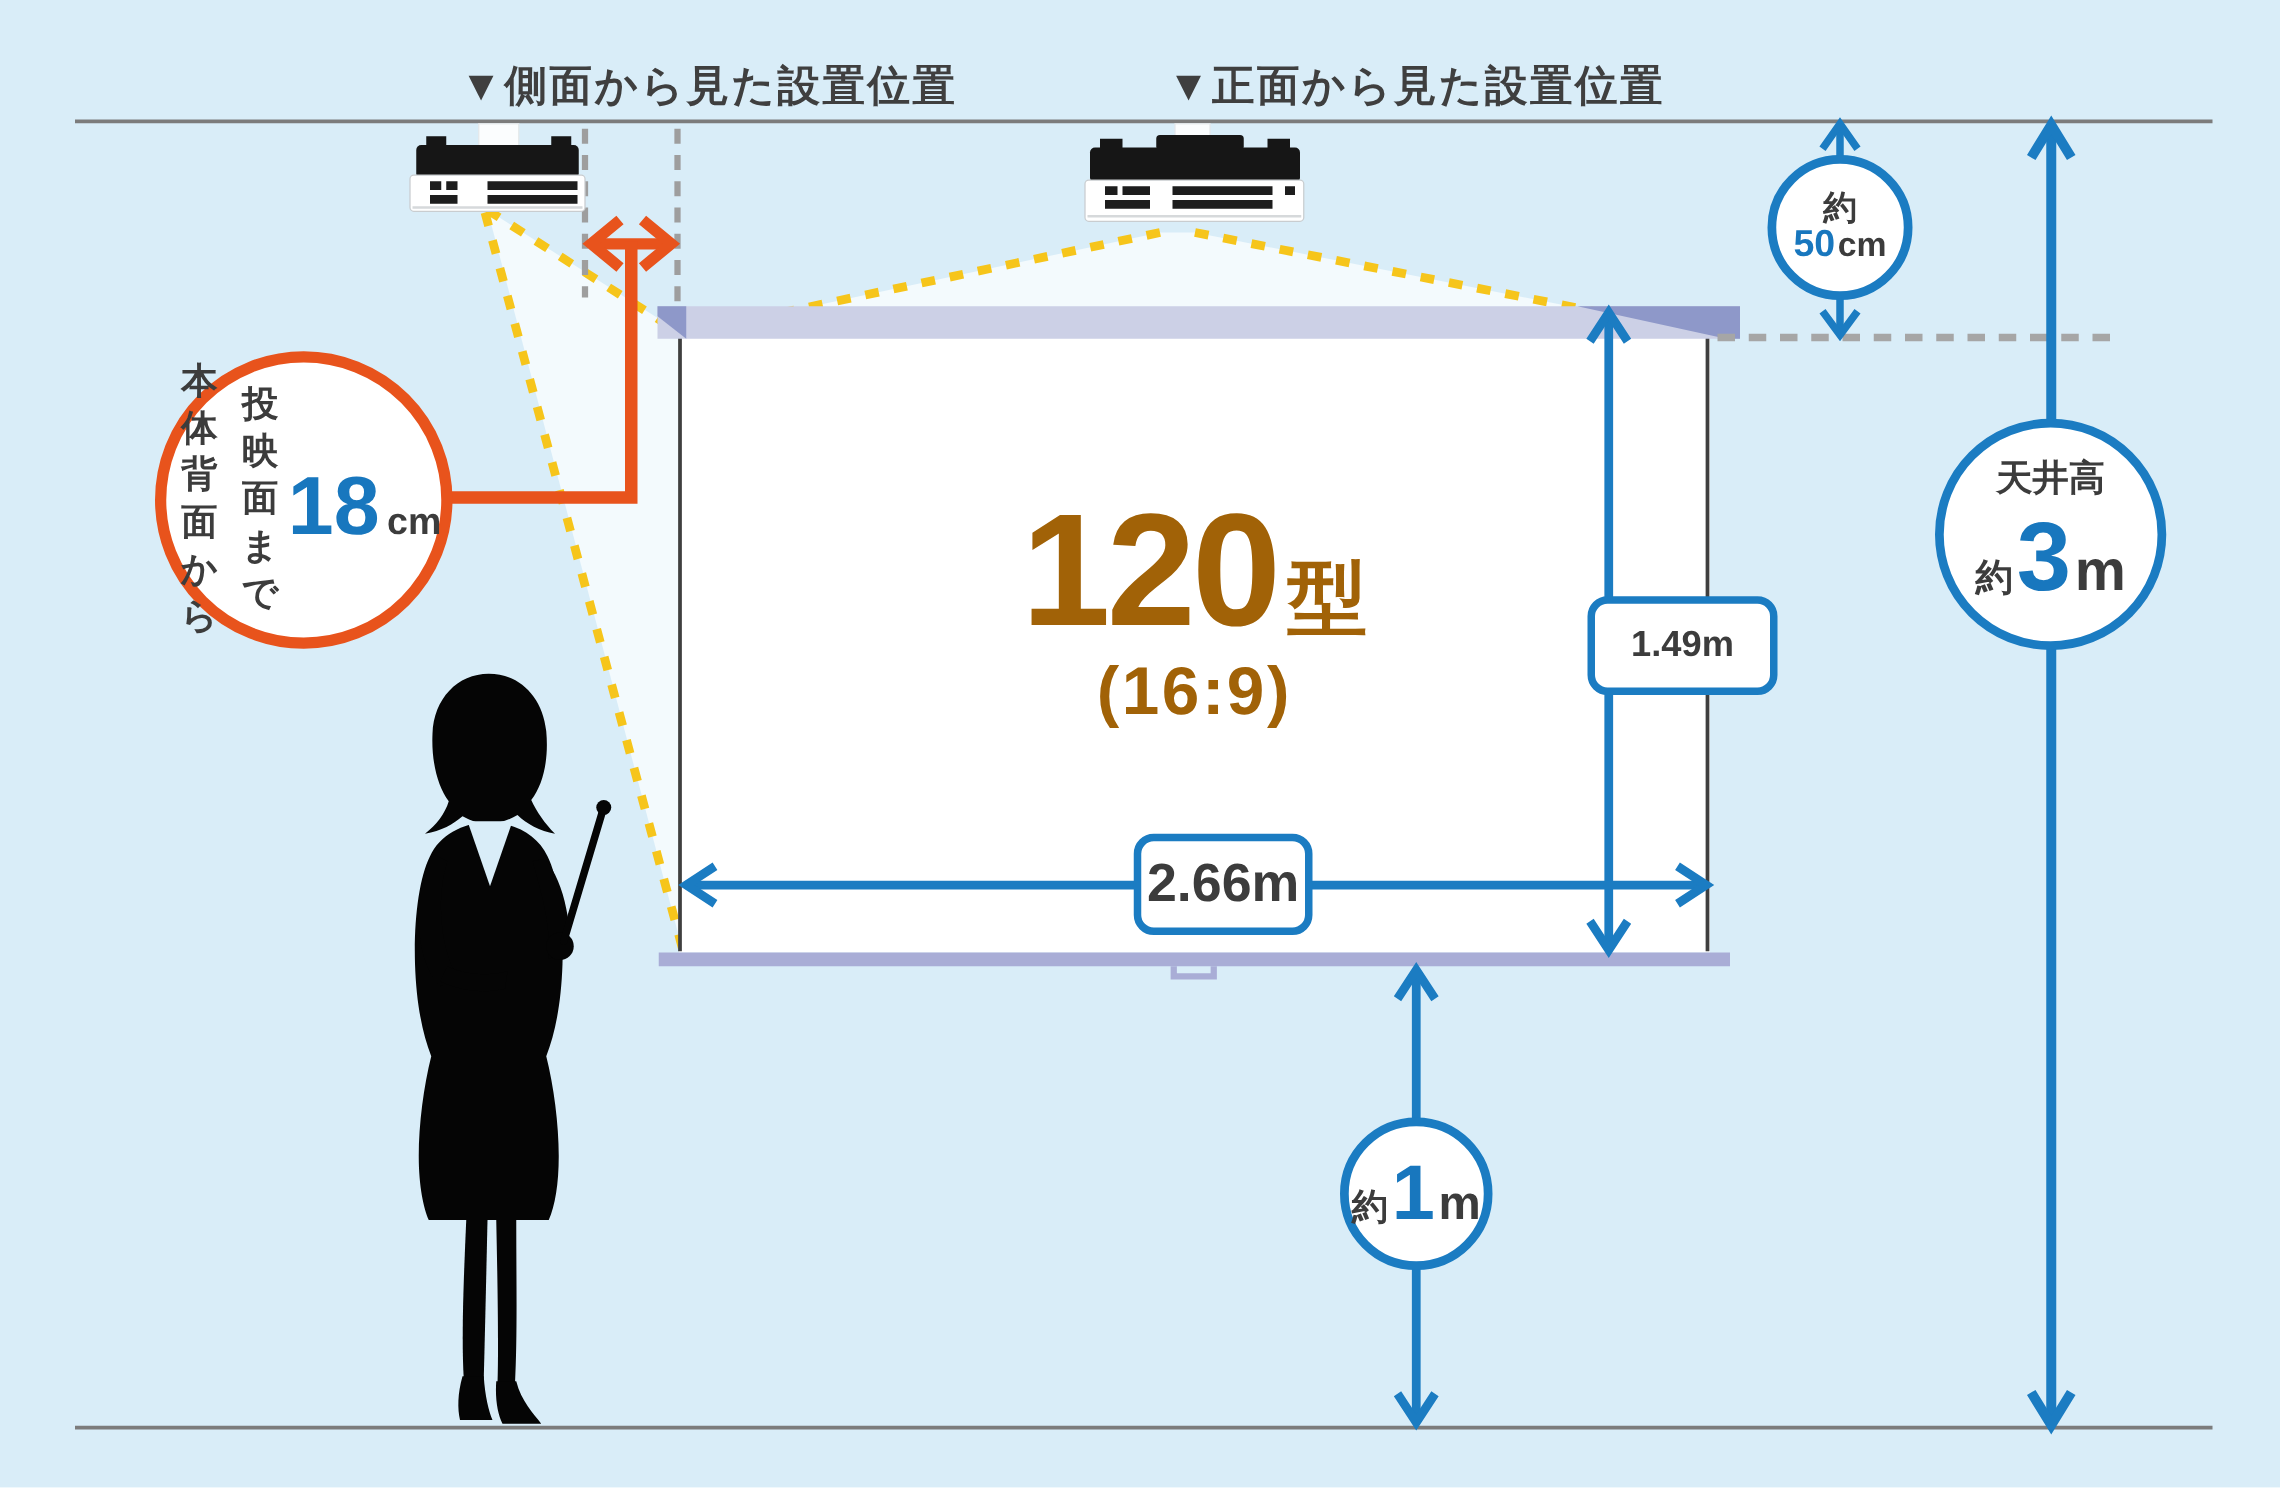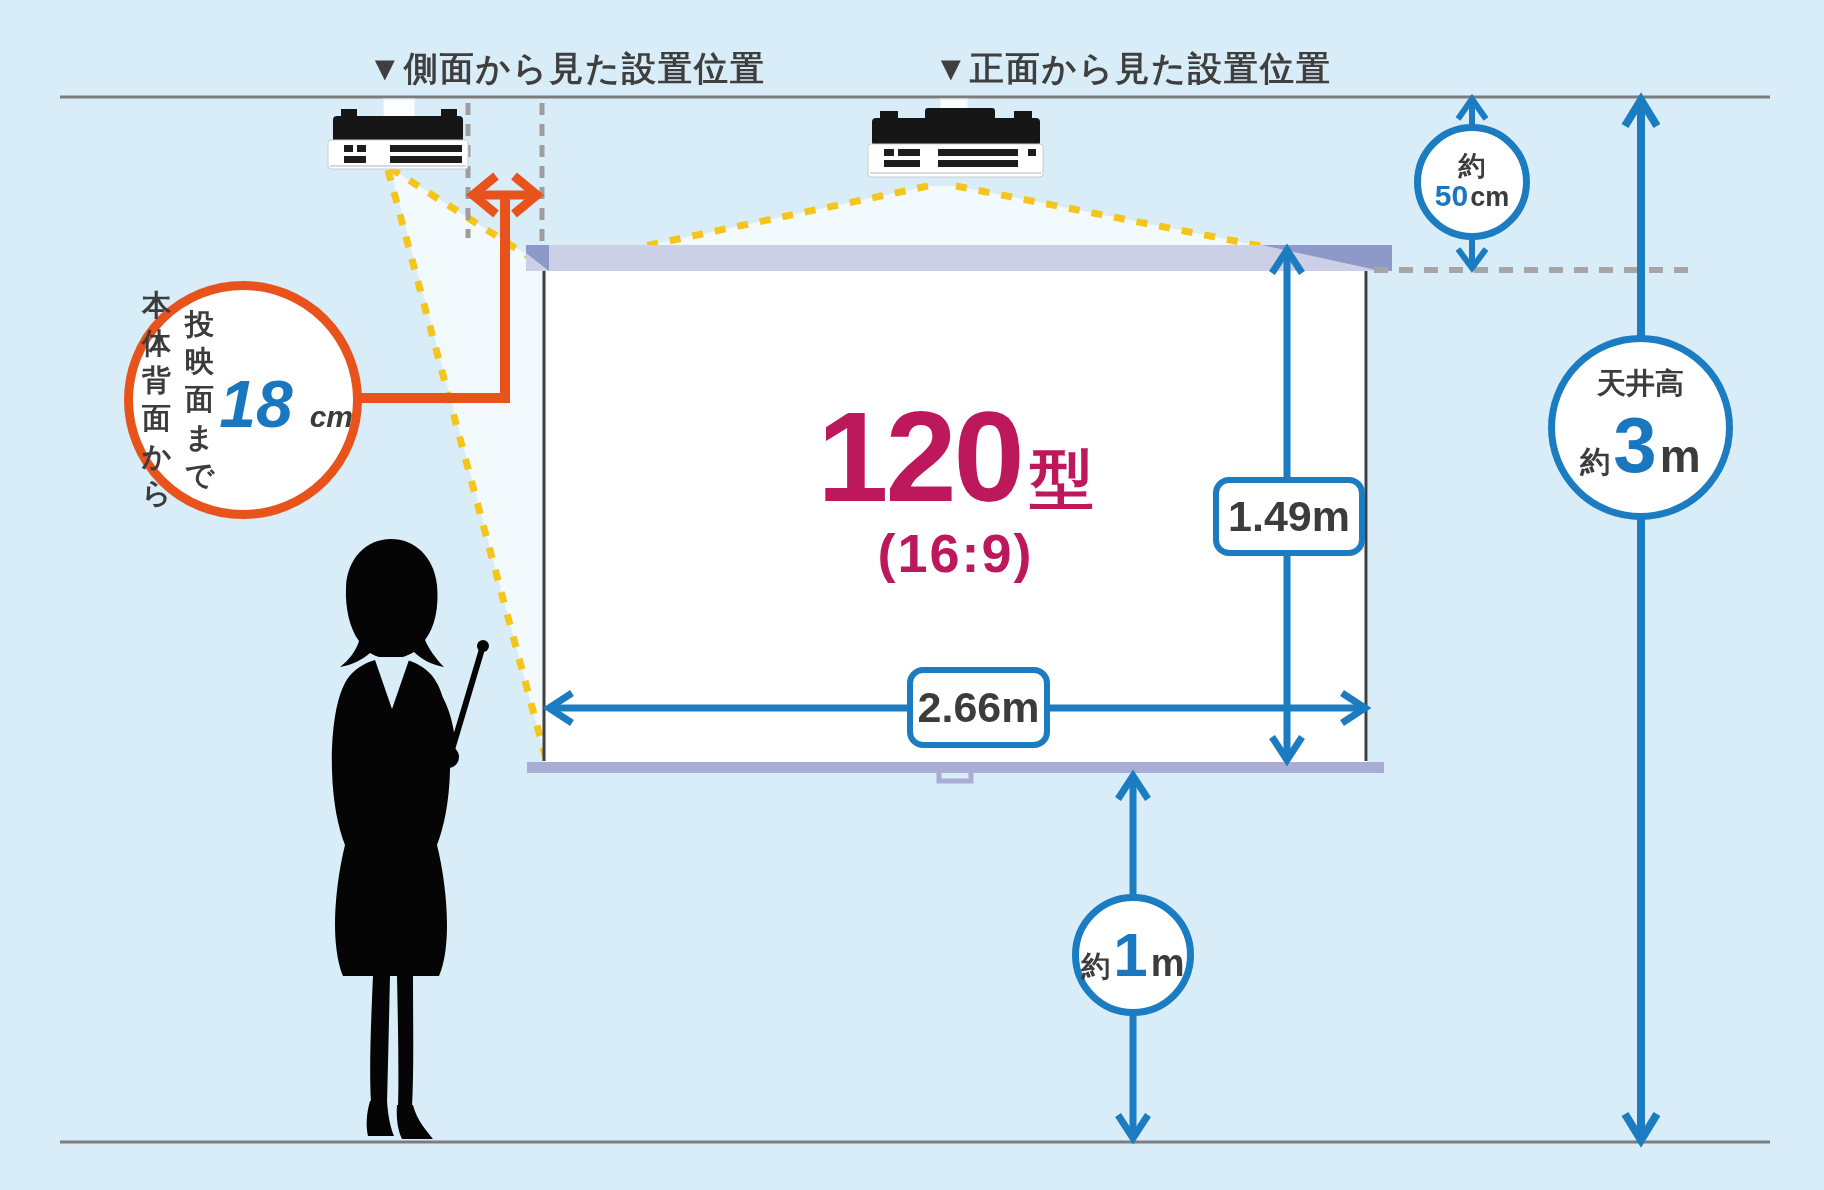--- a/index.html
+++ b/index.html
@@ -25,21 +25,21 @@
   .dimbox{
     position:absolute;background:#fff;border:6px solid #1b7cc2;border-radius:16px;
     display:flex;align-items:center;justify-content:center;box-sizing:border-box;
     font-weight:bold;color:#3c3c3c;
   }
   .row{display:flex;align-items:baseline;justify-content:center;}
   .tdark{color:#3c3c3c;font-weight:bold;}
   .tblue{color:#1877be;font-weight:bold;}
   #screen-text{
     position:absolute;left:543px;top:396px;width:825px;text-align:center;
-    color:#be185d;font-weight:bold;line-height:0.95;
+    color:#a16207;font-weight:bold;line-height:0.95;
   }
   #screen-text .l1{display:inline-flex;align-items:baseline;}
   #screen-text .size{font-size:128px;letter-spacing:-3px;}
   #screen-text .suffix{font-size:64px;margin-left:8px;}
   #screen-text .l2{font-size:54px;margin-top:10px;letter-spacing:2px;}
 </style>
 </head>
 <body>
 
 <div id="canvas">
@@ -175,21 +175,21 @@
       </g>
     </g>
   </svg>
 
   <div class="hdr" style="left:368px;">▼側面から見た設置位置</div>
   <div class="hdr" style="left:934px;">▼正面から見た設置位置</div>
 
   <div class="callout" style="left:124px;top:281px;width:238px;height:238px;">
     <div class="tdark" style="font-size:29px;line-height:1.3;">本体背面から</div>
     <div class="tdark" style="font-size:29px;line-height:1.3;">投映面まで</div>
-    <div class="row" style="gap:17px;margin-top:8px;font-style:italic;">
+    <div class="row" style="gap:6px;margin-top:8px;">
       <span class="tblue" style="font-size:66px;">18</span>
       <span class="tdark" style="font-size:30px;">cm</span>
     </div>
   </div>
 
   <div class="badge" style="left:1414px;top:124px;width:116px;height:116px;">
     <div class="tdark" style="font-size:27px;">約</div>
     <div class="row" style="gap:2px;">
       <span class="tblue" style="font-size:30px;">50</span>
       <span class="tdark" style="font-size:27px;">cm</span>
@@ -206,21 +206,21 @@
   </div>
 
   <div class="badge" style="left:1072px;top:894px;width:122px;height:122px;">
     <div class="row" style="gap:3px;">
       <span class="tdark" style="font-size:29px;">約</span>
       <span class="tblue" style="font-size:62px;">1</span>
       <span class="tdark" style="font-size:38px;">m</span>
     </div>
   </div>
 
-  <div class="dimbox" style="left:1213px;top:477px;width:152px;height:79px;font-size:43px;">1.49m</div>
+  <div class="dimbox" style="left:1270px;top:477px;width:152px;height:79px;font-size:29px;">1.49m</div>
   <div class="dimbox" style="left:907px;top:667px;width:143px;height:81px;font-size:43px;">2.66m</div>
 
   <div id="screen-text">
     <div class="l1">
       <span class="size">120</span>
       <span class="suffix">型</span>
     </div>
     <div class="l2">(16:9)</div>
   </div>
 

